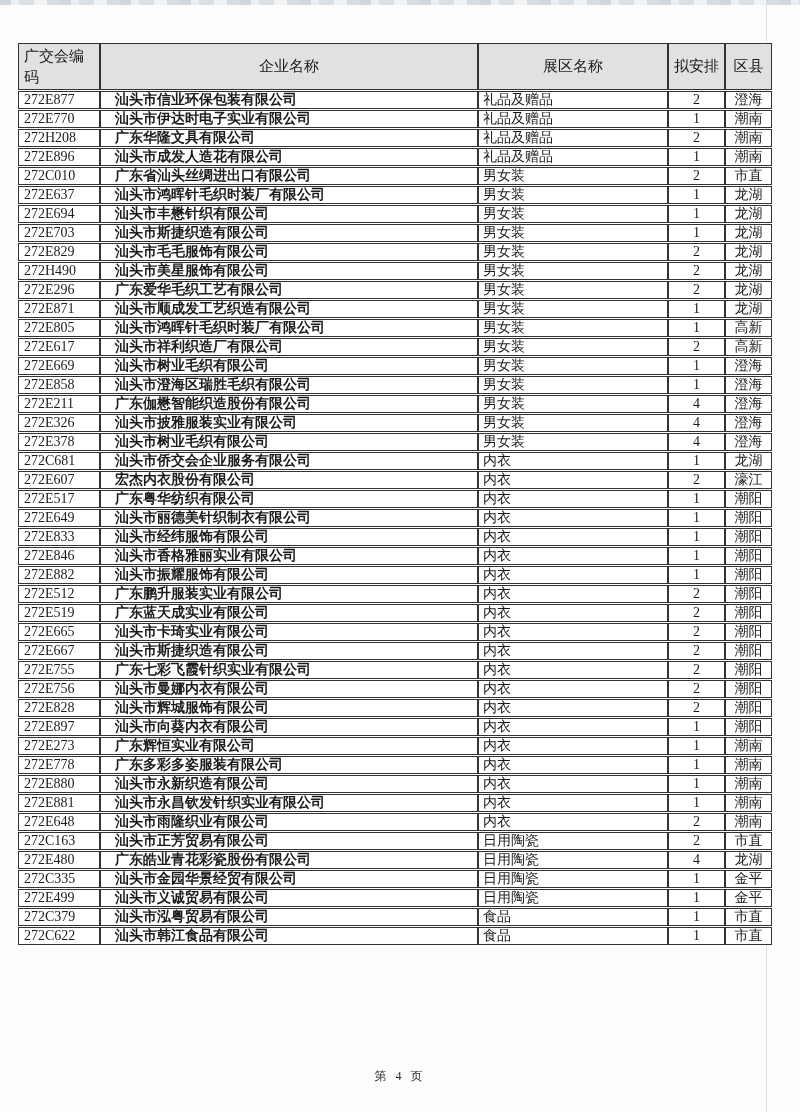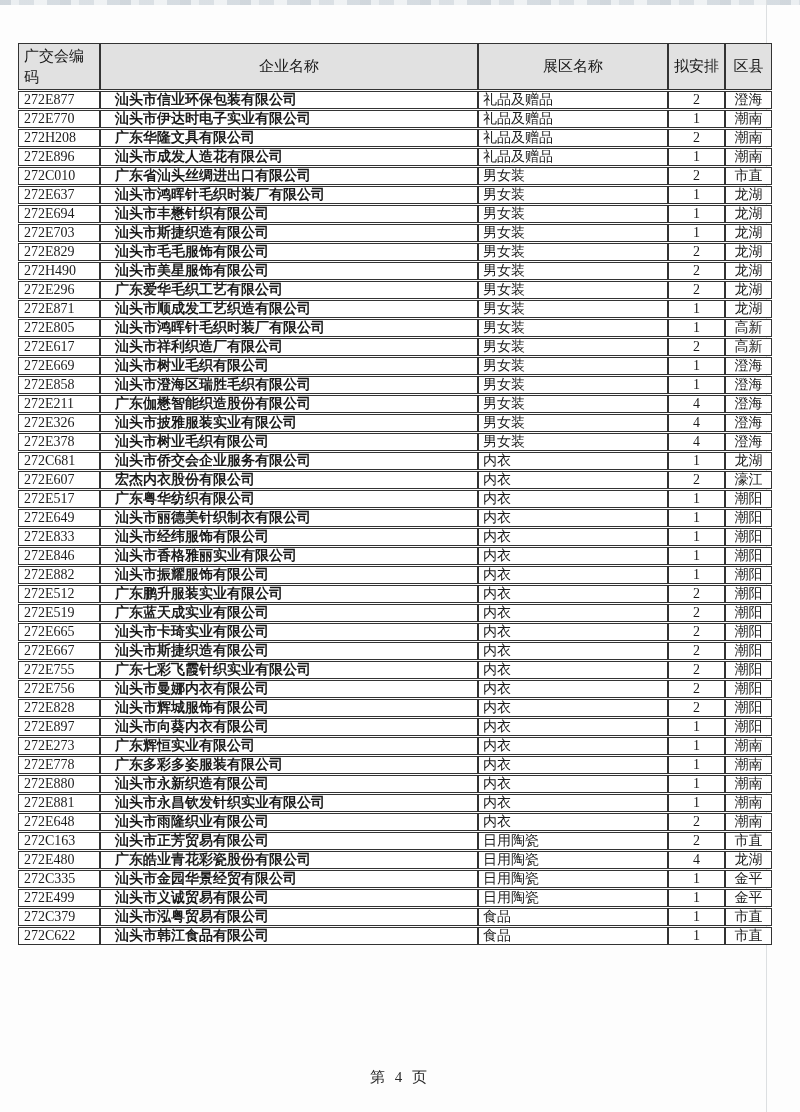--- a/index.html
+++ b/index.html
@@ -78,21 +78,21 @@
   td.col-code, td.col-company, td.col-zone { text-align: left; }
   td.col-planned, td.col-district { text-align: center; }
   td.col-code { padding-left: 5px; }
   td.col-company { padding-left: 14px; font-weight: bold; }
   .footer {
     position: absolute;
     top: 1068px;
     left: 0;
     width: 800px;
     text-align: center;
-    font-size: 15px;
+    font-size: 12px;
     letter-spacing: 3px;
     color: #2a2a2a;
   }
 </style>
 </head>
 <body>
 
 <div class="page">
   <div class="scan-top"></div>
   <div class="fold-line"></div>

